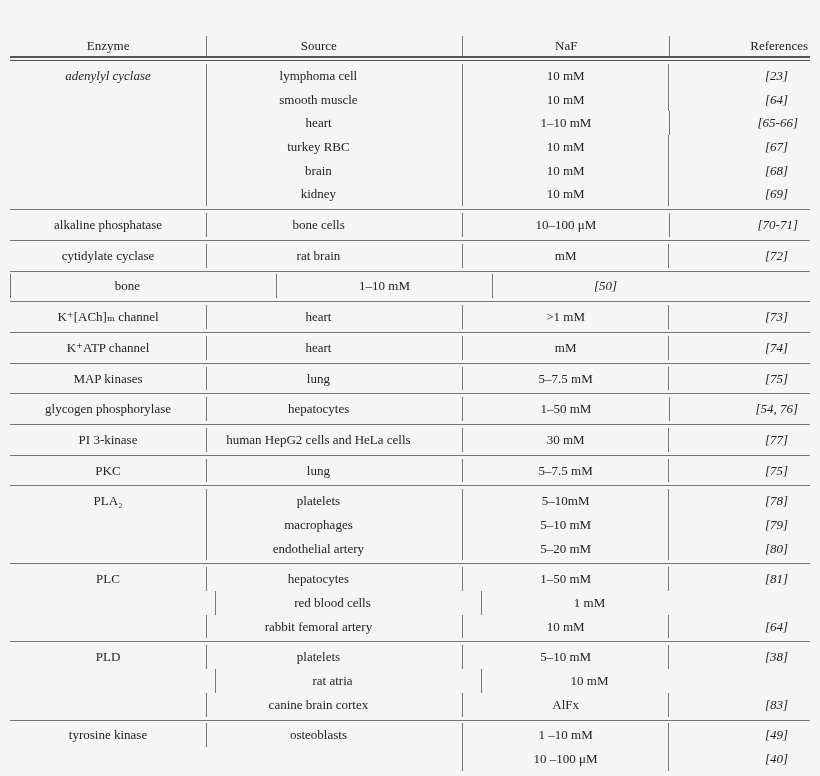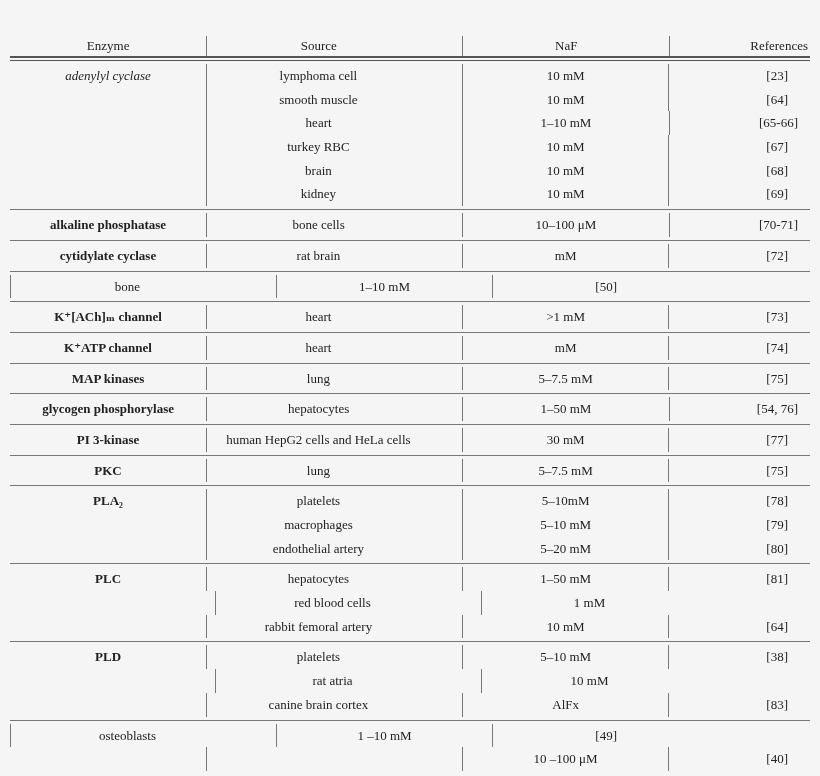--- a/index.html
+++ b/index.html
@@ -12,24 +12,24 @@
   .row { display: flex; }
   .c1 { width: 205px; text-align: center; }
   .c2 { width: 233px; text-align: center; border-left: 1px solid #777; }
   .c3 { width: 215px; text-align: center; border-left: 1px solid #777; margin-left: 32px; }
   .c4 { width: 147px; text-align: right; border-left: 1px solid #777; padding-right: 0; box-sizing: border-box; }
   .hdr { font-weight: normal; height: 20px; line-height: 20px; }
   .hdr .c4 { padding-right: 2px; }
   .dbl { border-top: 2px solid #555; border-bottom: 1px solid #555; height: 2px; }
   .group { border-bottom: 1.5px solid #777; }
   .group.last { border-bottom: none; }
-  .group .row { height: 23.7px; line-height: 23.7px; }
-  .group .c1 { font-weight: bold; }
+  .group .row { height: 23.7px; line-height: 23.7px; align-items: flex-end; }
+  .group .c1 { font-weight: normal; }
   .group .c1.italic { font-weight: normal; font-style: italic; }
-  .group .c4 { padding-right: 22px; }
+  .group .c4 { padding-right: 22px; font-style: italic; }
   .group .c4.wide { padding-right: 12px; }
   .pad { padding-top: 3px; padding-bottom: 3px; }
 </style>
 </head>
 <body>
 
 <div id="tbl">
   <div class="row hdr">
     <div class="c1">Enzyme</div>
     <div class="c2">Source</div>
@@ -200,20 +200,21 @@
         </div>
         <div class="row">
           <div class="c1"></div>
           <div class="c2">canine brain cortex</div>
           <div class="c3">AlFx</div>
           <div class="c4">[83]</div>
         </div>
       </div>
       <div class="group pad last">
         <div class="row">
+          <div class="c1">tyrosine kinase</div>
           <div class="c2">osteoblasts</div>
           <div class="c3">1 –10 mM</div>
           <div class="c4">[49]</div>
         </div>
         <div class="row">
           <div class="c1"></div>
           <div class="c2"></div>
           <div class="c3">10 –100 μM</div>
           <div class="c4">[40]</div>
         </div>

